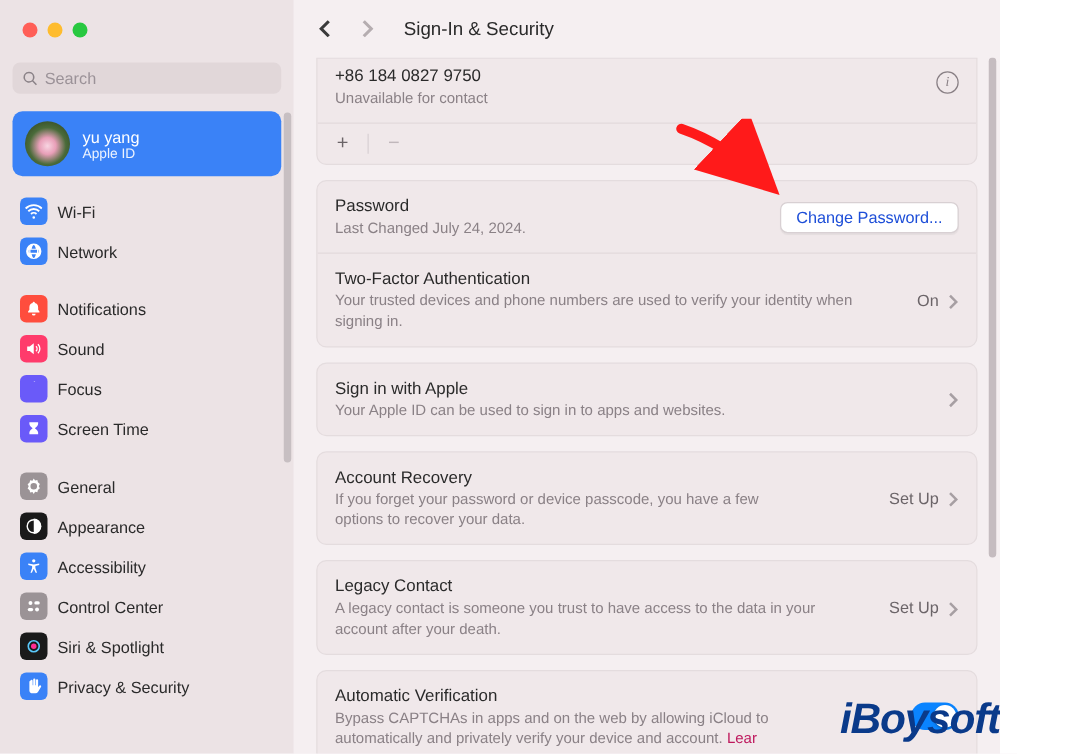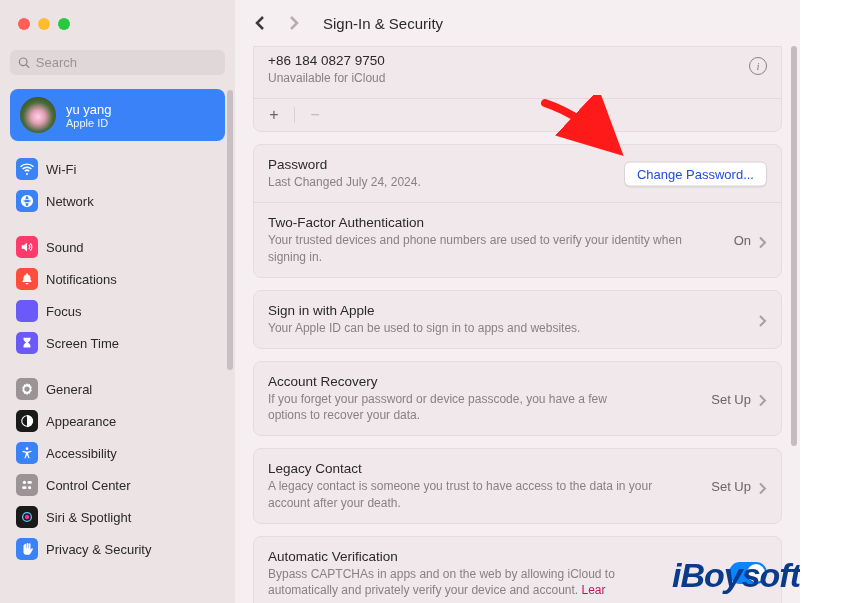--- a/index.html
+++ b/index.html
@@ -113,34 +113,34 @@
         <div class="side-item">
           <div class="ico" style="background:#3a82f7">
               <svg viewBox="0 0 16 16">
                 <path d="M8 1a7 7 0 110 14A7 7 0 018 1zm0 1.3c-.6 0-1.5 1.3-1.9 3.4h3.8C9.5 3.6 8.6 2.3 8 2.3zM5 8c0 .5 0 1 .1 1.4h5.8c.1-.4.1-.9.1-1.4s0-1-.1-1.4H5.1C5 7 5 7.5 5 8zm1.1 2.7c.4 2.1 1.3 3.4 1.9 3.4s1.5-1.3 1.9-3.4zM3.6 6.6c-.1.4-.2.9-.2 1.4s.1 1 .2 1.4h.3C3.8 9 3.8 8.5 3.8 8s0-1 .1-1.4zm8.5 0c.1.4.1.9.1 1.4s0 1-.1 1.4h.3c.1-.4.2-.9.2-1.4s-.1-1-.2-1.4z"></path>
               </svg>
             </div>
           <span class="lbl">Network</span>
         </div>
         <div class="side-gap"></div>
         <div class="side-item">
+          <div class="ico" style="background:#ff4d3d">
+              <svg viewBox="0 0 16 16">
+                <path d="M8 1.5a1 1 0 011 1v.3a4 4 0 013 3.9v2.1l1.2 1.8v.9H2.8v-.9L4 8.8V6.7a4 4 0 013-3.9v-.3a1 1 0 011-1zm-1.7 11h3.4a1.7 1.7 0 01-3.4 0z"></path>
+              </svg>
+            </div>
+          <span class="lbl">Notifications</span>
+        </div>
+        <div class="side-item">
           <div class="ico" style="background:#ff3b6b">
               <svg viewBox="0 0 16 16">
                 <path d="M2 6h2.3L8 3v10l-3.7-3H2zm8.5-.8a4 4 0 010 5.6l-.9-.9a2.7 2.7 0 000-3.8zm1.8-1.8a6.5 6.5 0 010 9.2l-.9-.9a5.2 5.2 0 000-7.4z"></path>
               </svg>
             </div>
           <span class="lbl">Sound</span>
-        </div>
-        <div class="side-item">
-          <div class="ico" style="background:#ff4d3d">
-              <svg viewBox="0 0 16 16">
-                <path d="M8 1.5a1 1 0 011 1v.3a4 4 0 013 3.9v2.1l1.2 1.8v.9H2.8v-.9L4 8.8V6.7a4 4 0 013-3.9v-.3a1 1 0 011-1zm-1.7 11h3.4a1.7 1.7 0 01-3.4 0z"></path>
-              </svg>
-            </div>
-          <span class="lbl">Notifications</span>
         </div>
         <div class="side-item">
           <div class="ico" style="background:#6a5af9">
               <svg viewBox="0 0 16 16">
                 <path d="M9.5 1.5A6.5 6.5 0 108 14.5 6.5 6.5 0 019.5 1.5z"></path>
               </svg>
             </div>
           <span class="lbl">Focus</span>
         </div>
         <div class="side-item">
@@ -223,21 +223,21 @@
             </svg>
           </div>
         <div class="page-title">Sign-In &amp; Security</div>
       </div>
 
       <div class="content">
 
         <div class="card phone-card" style="border-top-left-radius:0;border-top-right-radius:0;">
           <div class="card-row" style="padding-top:6px;">
             <div class="row-title">+86 184 0827 9750</div>
-            <div class="row-sub">Unavailable for iCloud</div>
+            <div class="row-sub">Unavailable for contact</div>
             <div class="info-ico">i</div>
           </div>
           <div class="pm">
             <div class="pm-btn">+</div>
             <div style="width:1px;background:#d8d0d3;margin:2px 0;"></div>
             <div class="pm-btn dis">−</div>
           </div>
         </div>
 
         <div class="card">

